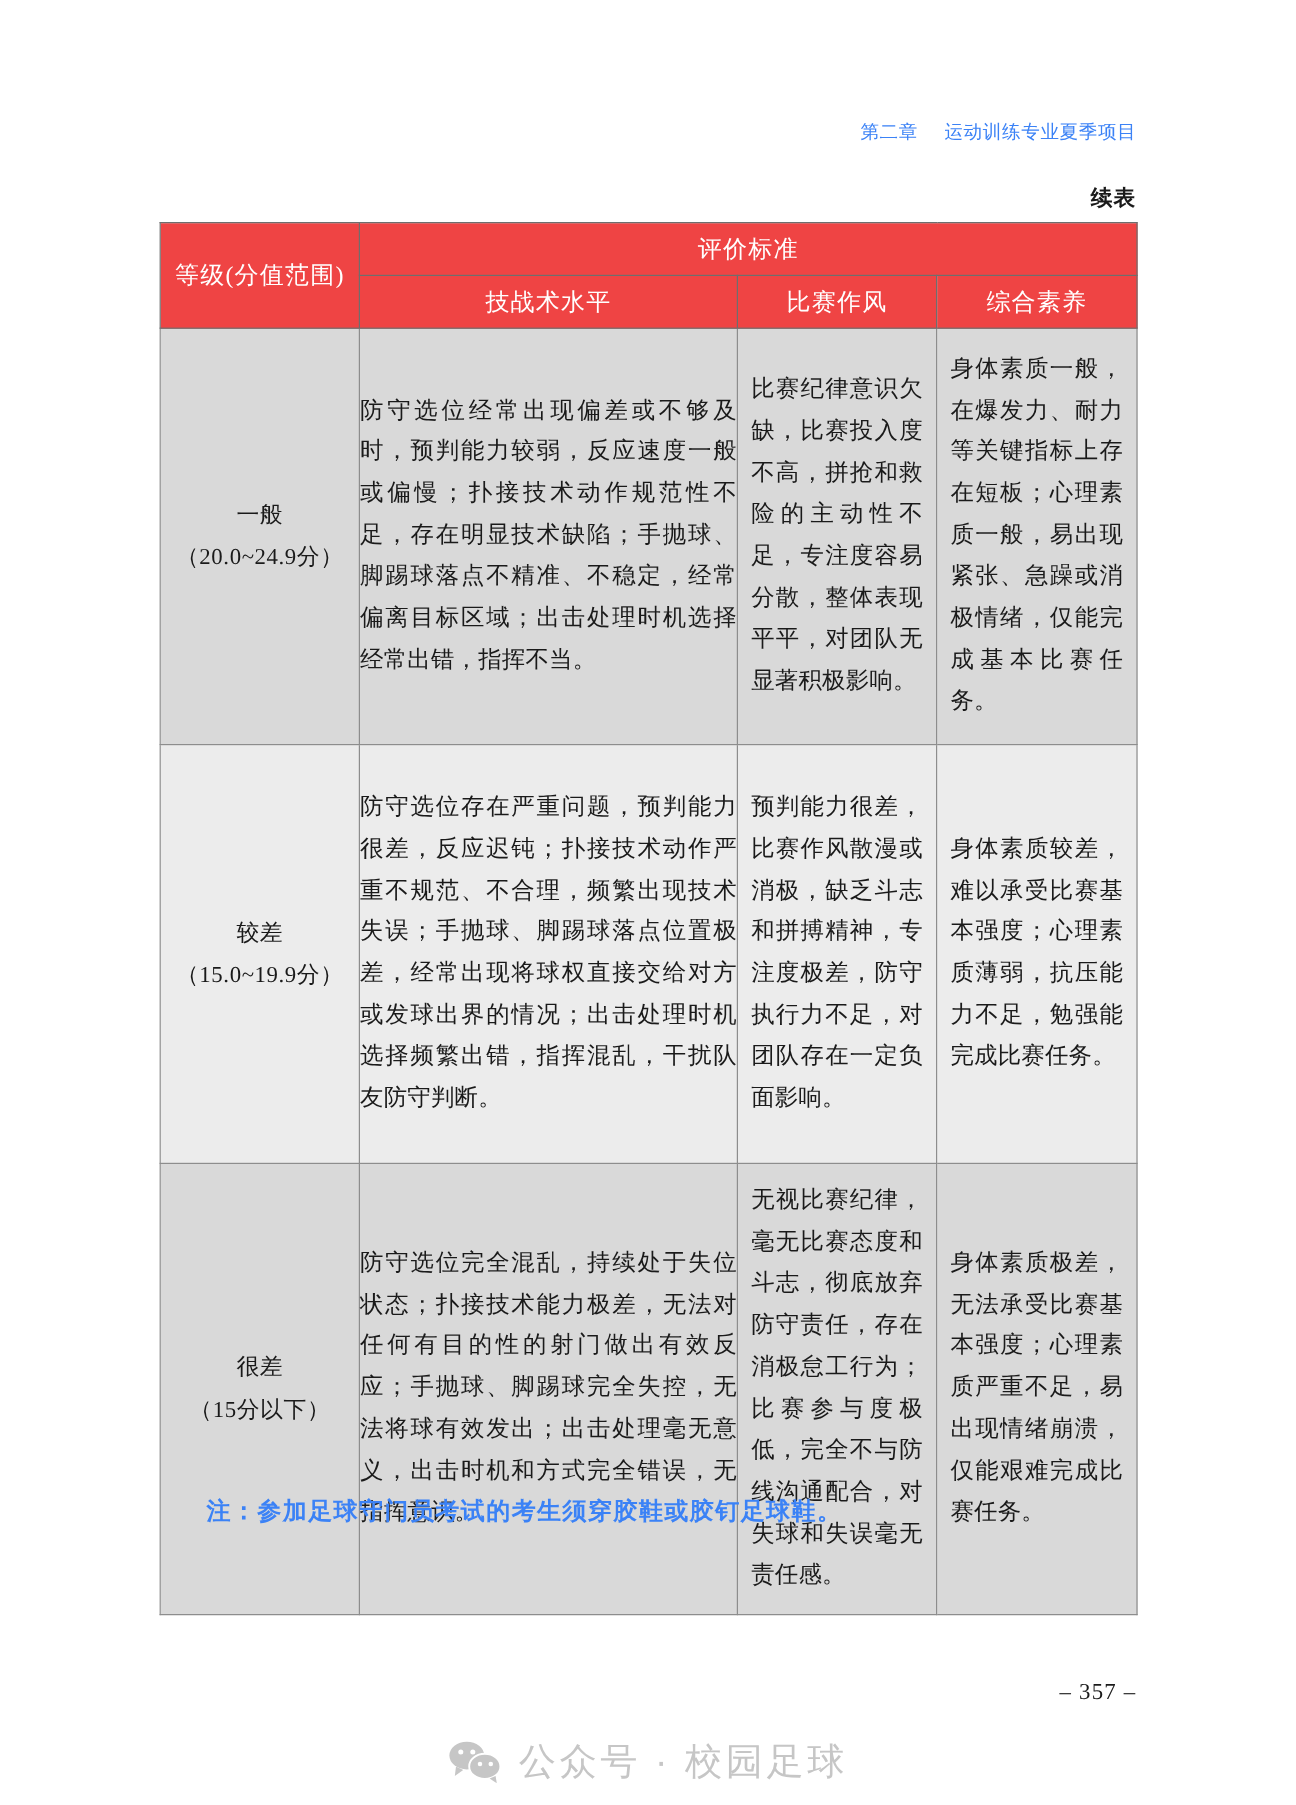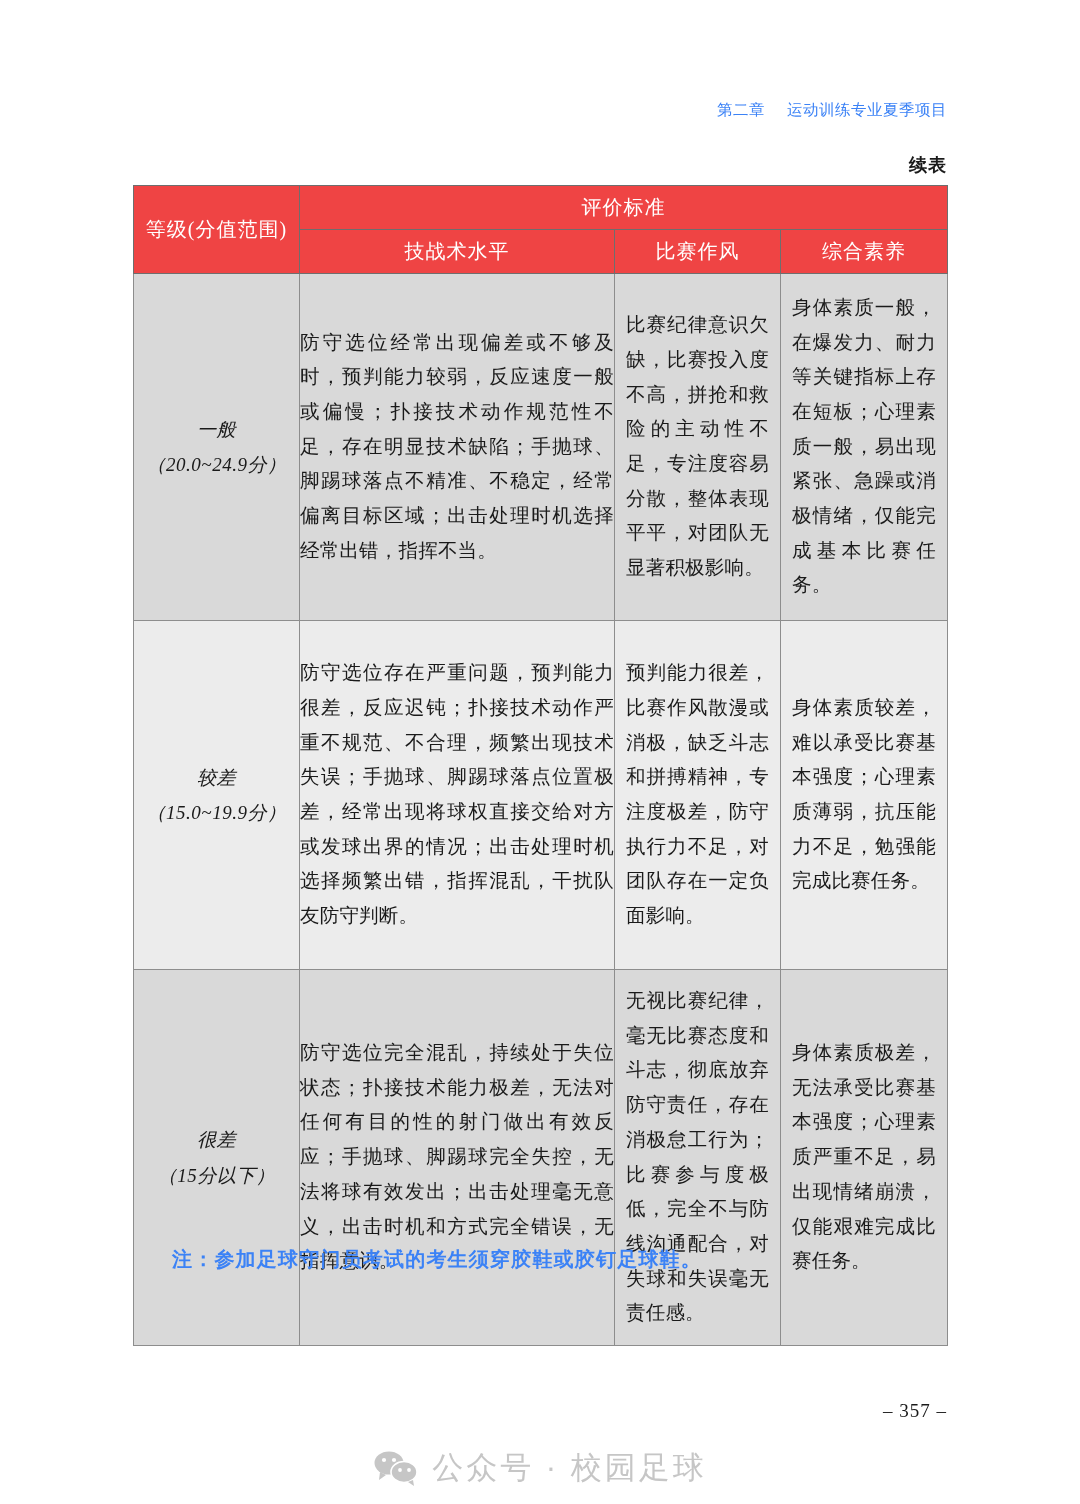--- a/index.html
+++ b/index.html
@@ -89,21 +89,20 @@
 
   .body-row-a td { background: #d9d9d9; }
   .body-row-b td { background: #ececec; }
 
   .grade-cell {
     text-align: center;
     font-size: 19px;
     line-height: 1.85;
     letter-spacing: 0.5px;
     padding: 6px 4px;
-    font-style: italic;
   }
   .grade-cell .g-name { display: block; }
   .grade-cell .g-range { display: block; }
 
   .desc-cell {
     font-size: 19.5px;
     line-height: 1.78;
     letter-spacing: 0.2px;
     text-align: justify;
     text-align-last: left;

